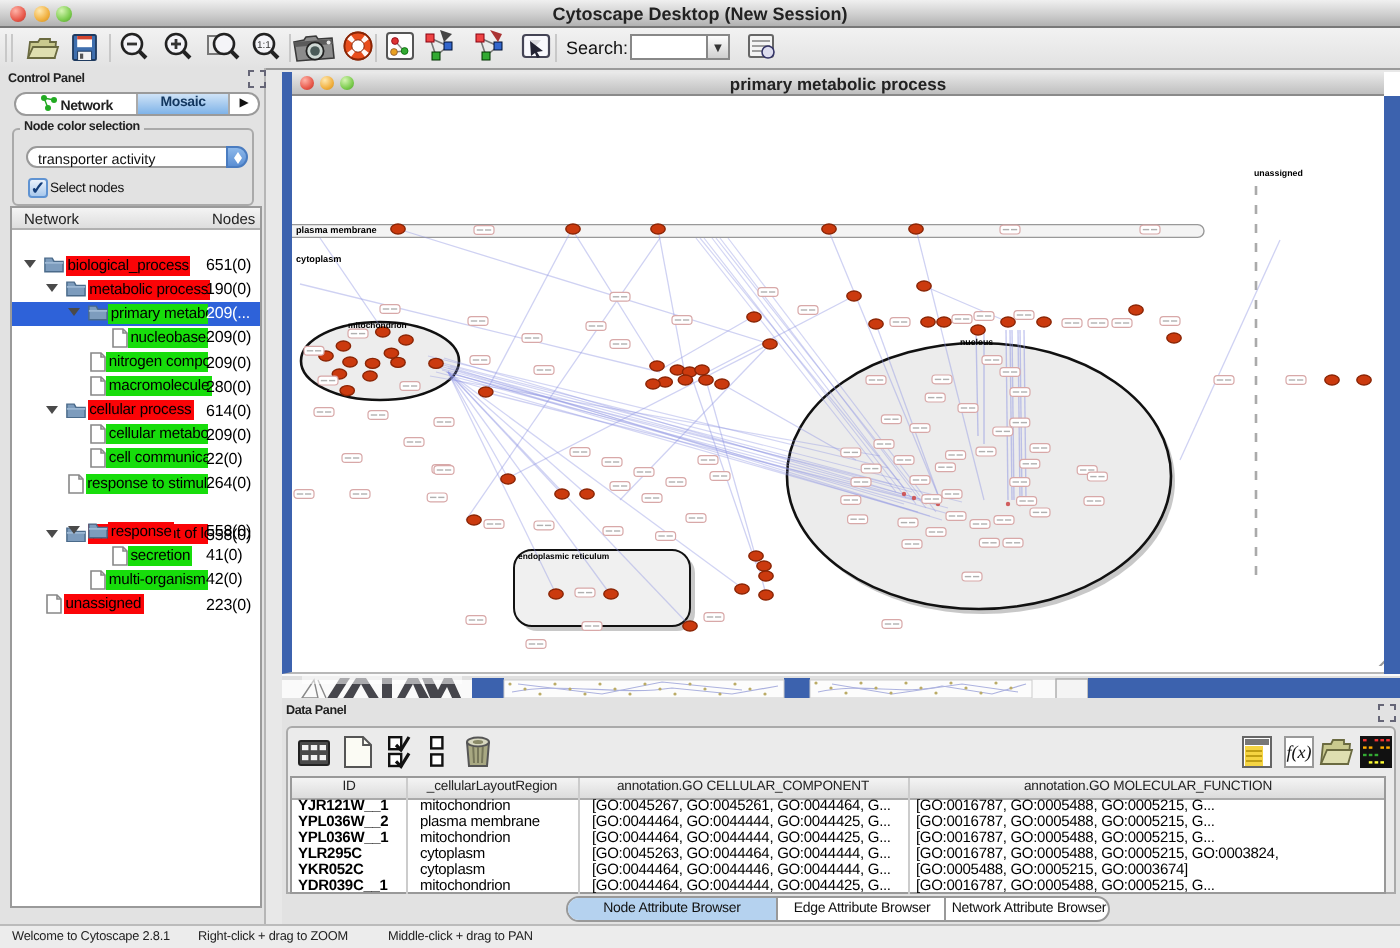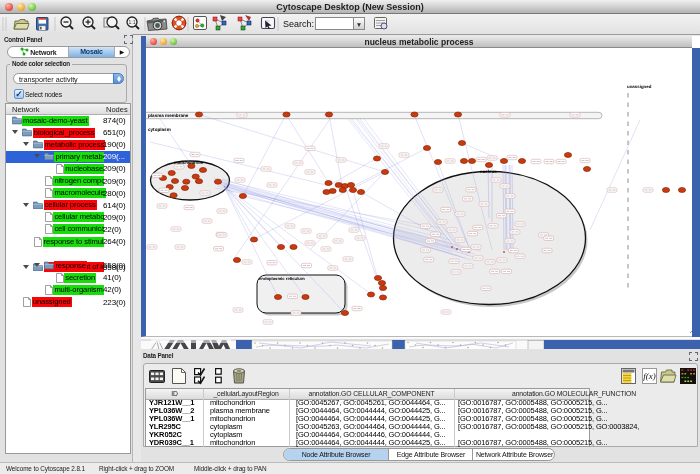--- a/index.html
+++ b/index.html
@@ -53,21 +53,21 @@
 #nettitle .t1{left:4px;} #nettitle .t2{left:14px;} #nettitle .t3{left:24px;}
 #nettitle .tt{width:100%;text-align:center;top:1px;font-size:8.5px;font-weight:bold;color:#222;}
 #netcanvas{left:0px;top:12px;width:546px;height:285px;background:#fff;}
 #netright{left:546px;top:12px;width:8px;height:289px;background:#3c62ae;}
 #strip{left:141px;top:337px;width:559px;height:12px;background:#fafafa;}
 #dpanel{left:141px;top:349px;width:559px;height:113px;background:#e2e2e2;}
 #dphead{left:2px;top:3px;font-size:6.3px;letter-spacing:-0.2px;font-weight:bold;color:#222;}
 #dpfloat{left:548px;top:3px;width:7px;height:7px;border:1px dashed #667;}
 #dpbody{left:2px;top:14px;width:555px;height:84px;background:#ebebeb;border:1px solid #aaa;border-radius:3px 3px 0 0;box-sizing:border-box;}
 #dpbody svg{position:absolute;left:0;top:0;}
-#dptable{left:1px;top:24px;width:445px;height:59px;background:#fff;border:1px solid #999;box-sizing:border-box;}
+#dptable{left:1px;top:24px;width:548px;height:59px;background:#fff;border:1px solid #999;box-sizing:border-box;}
 #dphdr{left:0;top:0;width:100%;height:10px;background:linear-gradient(#f4f4f4,#dcdcdc);border-bottom:1px solid #aaa;font-size:6.8px;letter-spacing:-0.1px;color:#222;}
 #dphdr span{position:absolute;top:1px;white-space:nowrap;}
 .drow{position:absolute;left:0;width:100%;height:8px;font-size:7.5px;letter-spacing:-0.15px;color:#000;white-space:nowrap;line-height:8.5px;}
 .drow b{position:absolute;left:3px;font-weight:bold;}
 .drow .c2{position:absolute;left:64px;}
 .drow .c3{position:absolute;left:150px;width:156px;overflow:hidden;}
 .drow .c4{position:absolute;left:312px;width:236px;overflow:hidden;}
 .vline{position:absolute;top:0;width:1px;height:58px;background:#ccc;}
 #dtabs{left:141px;top:447px;width:559px;height:15px;}
 #seg{position:absolute;left:142px;top:1px;width:272px;height:13px;background:#fff;border:1px solid #999;border-radius:7px;font-size:7px;letter-spacing:-0.15px;color:#111;box-sizing:border-box;}
@@ -202,28 +202,20 @@
   <div class="abs" id="grouplbl">Node color selection</div>
   <div class="abs" id="combo"></div>
   <span class="abs" id="combotxt">transporter activity</span>
   <div class="abs" id="combostep"></div>
   <div class="abs" id="chk">✓</div>
   <span class="abs" id="chklbl">Select nodes</span>
   <div class="abs" id="treebox">
     <div class="abs" id="treehdr">
         <span class="c1">Network</span>
         <span class="c2">Nodes</span>
-      </div>
-<div class="trow" style="top:10.5px;">
-        <svg class="fold" style="left:6px" width="10" height="8.5" viewBox="0 0 11 9">
-          <path d="M0.5 2 L0.5 8.5 L10.5 8.5 L10.5 2.8 L5.5 2.8 L4.5 1 L0.5 1 Z" fill="#7d9cbd" stroke="#4a6a8a" stroke-width="0.8"></path>
-          <path d="M0.5 3.6 L10.5 3.6" stroke="#9db8d4" stroke-width="1"></path>
-        </svg>
-        <span class="lbl gr" style="left:16.0px;">mosaic-demo-yeast</span>
-        <span class="num" style="">874(0)</span>
       </div>
 <div class="trow" style="top:22.6px;">
         <span class="arr" style="left:6px;"></span>
         <svg class="fold" style="left:16px" width="10" height="8.5" viewBox="0 0 11 9">
           <path d="M0.5 2 L0.5 8.5 L10.5 8.5 L10.5 2.8 L5.5 2.8 L4.5 1 L0.5 1 Z" fill="#7d9cbd" stroke="#4a6a8a" stroke-width="0.8"></path>
           <path d="M0.5 3.6 L10.5 3.6" stroke="#9db8d4" stroke-width="1"></path>
         </svg>
         <span class="lbl rd" style="left:26.8px;">biological_process</span>
         <span class="num" style="">651(0)</span>
       </div>
@@ -776,21 +768,21 @@
           <line x1="545" y1="287" x2="551" y2="281"></line>
           <line x1="548" y1="287" x2="551" y2="284"></line>
         </g>
       </svg>
   </div>
   <div class="abs" id="netright"></div>
   <div class="abs" id="nettitle">
     <div class="abs tl t1"></div>
       <div class="abs tl t2"></div>
       <div class="abs tl t3"></div>
-    <div class="abs tt">nucleus metabolic process</div>
+    <div class="abs tt">primary metabolic process</div>
   </div>
 </div>
 <div class="abs" id="strip"><svg width="559" height="12" viewBox="0 0 559 12">
       <rect x="0" y="0" width="559" height="2" fill="#e0e0e0"></rect>
 <g fill="#46464c">
         <path d="M22 12 L29 1 L34 1 L27 12 Z"></path>
         <path d="M30 12 L37 1 L42 1 L49 12 L44 12 L39.5 4 L35 12 Z"></path>
         <path d="M50 1 L55 1 L55 12 L50 12 Z"></path>
         <path d="M57 12 L63 1 L68 1 L74 12 L69 12 L65.5 4 L61 12 Z"></path>
         <path d="M70 1 L75 1 L78 7 L81 1 L85 1 L90 12 L85.5 12 L82.5 5.5 L79 12 L74.5 12 Z"></path>
@@ -945,20 +937,21 @@
 <div class="drow" style="top:34px;">
           <b>YLR295C</b>
           <span class="c2">cytoplasm</span>
           <span class="c3">[GO:0045263, GO:0044464, GO:0044444, G...</span>
           <span class="c4">[GO:0016787, GO:0005488, GO:0005215, GO:0003824,</span>
         </div>
 <div class="drow" style="top:42px;">
           <b>YKR052C</b>
           <span class="c2">cytoplasm</span>
           <span class="c3">[GO:0044464, GO:0044446, GO:0044444, G...</span>
+          <span class="c4">[GO:0005488, GO:0005215, GO:0003674]</span>
         </div>
 <div class="drow" style="top:50px;">
           <b>YDR039C__1</b>
           <span class="c2">mitochondrion</span>
           <span class="c3">[GO:0044464, GO:0044444, GO:0044425, G...</span>
           <span class="c4">[GO:0016787, GO:0005488, GO:0005215, G...</span>
         </div>
     </div>
   </div>
 </div>

